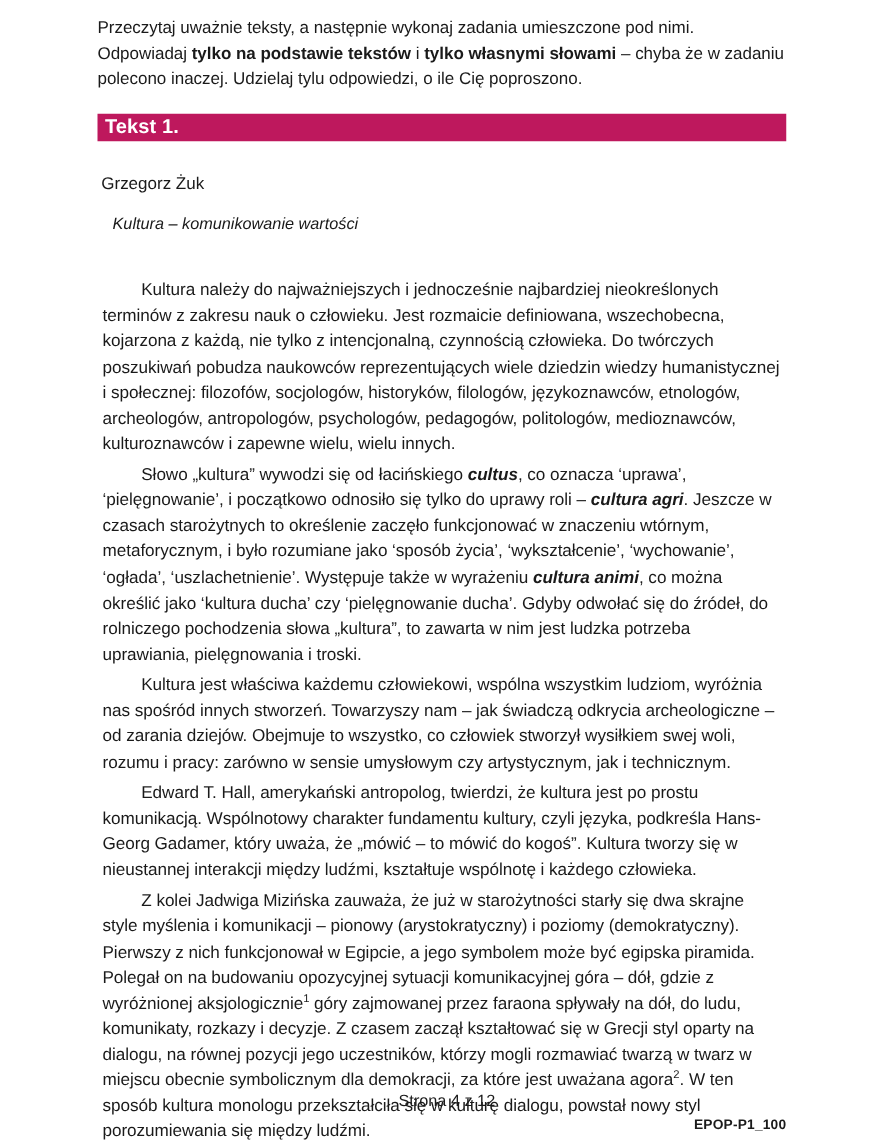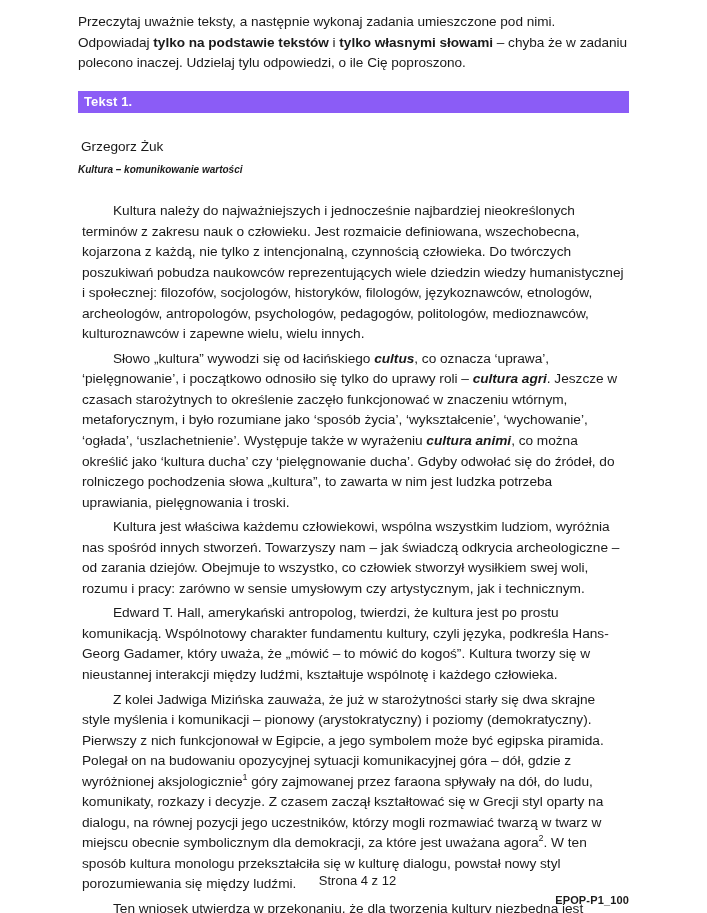--- a/index.html
+++ b/index.html
@@ -32,44 +32,44 @@
   .instruction {
     font-size: 13.6px;
     line-height: 20.6px;
     text-align: left;
     margin: 0;
     letter-spacing: -0.02px;
   }
   .instruction b { font-weight: bold; }
 
   .tekst-banner {
-    background: #8b5cf6;
+    background: #be185d;
     color: #ffffff;
-    font-size: 13px;
+    font-size: 16px;
     font-weight: bold;
     line-height: 15px;
     padding: 3px 0 4px 6px;
     margin-top: 17px;
     width: 545px;
     box-sizing: content-box;
     letter-spacing: 0.1px;
   }
 
   .author {
     font-size: 13.6px;
     line-height: 20.6px;
     margin: 3px;
     padding-top: 21px;
   }
   .work-title {
-    font-size: 10px;
+    font-size: 13px;
     line-height: 20.6px;
-    font-weight: bold;
+    font-weight: normal;
     font-style: italic;
-    margin: 0;
+    margin: 12px;
   }
 
   .body-text {
     margin: 0;
     padding-top: 16px;
   }
   .body-text p {
     font-size: 13.7px;
     line-height: 20.55px;
     margin: 4px;

